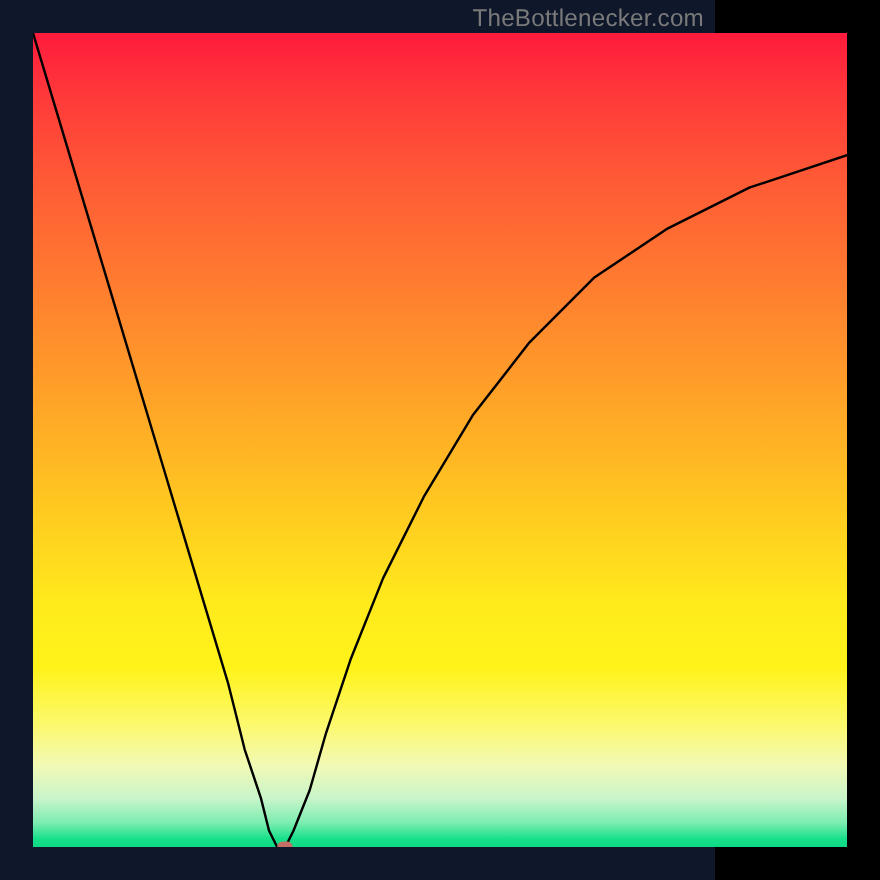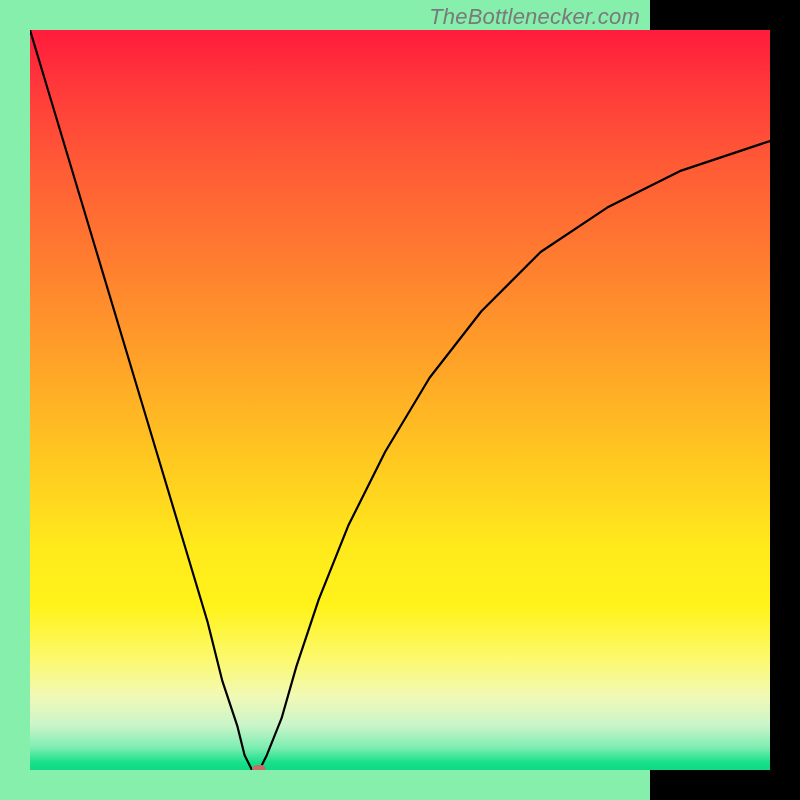--- a/index.html
+++ b/index.html
@@ -8,22 +8,21 @@
     width: 800px;
     height: 800px;
     overflow: hidden;
     background: #000;
     font-family: Arial, Helvetica, sans-serif;
   }
   .frame {
     position: relative;
     width: 650px;
     height: 800px;
-    background: #86efac;
-    font-style: italic;
+    background: #0f172a;
   }
   .watermark {
     position: absolute;
     top: 4px;
     right: 10px;
     color: #7a7a7a;
     font-size: 22px;
     font-weight: 400;
     letter-spacing: 0.2px;
     z-index: 5;

